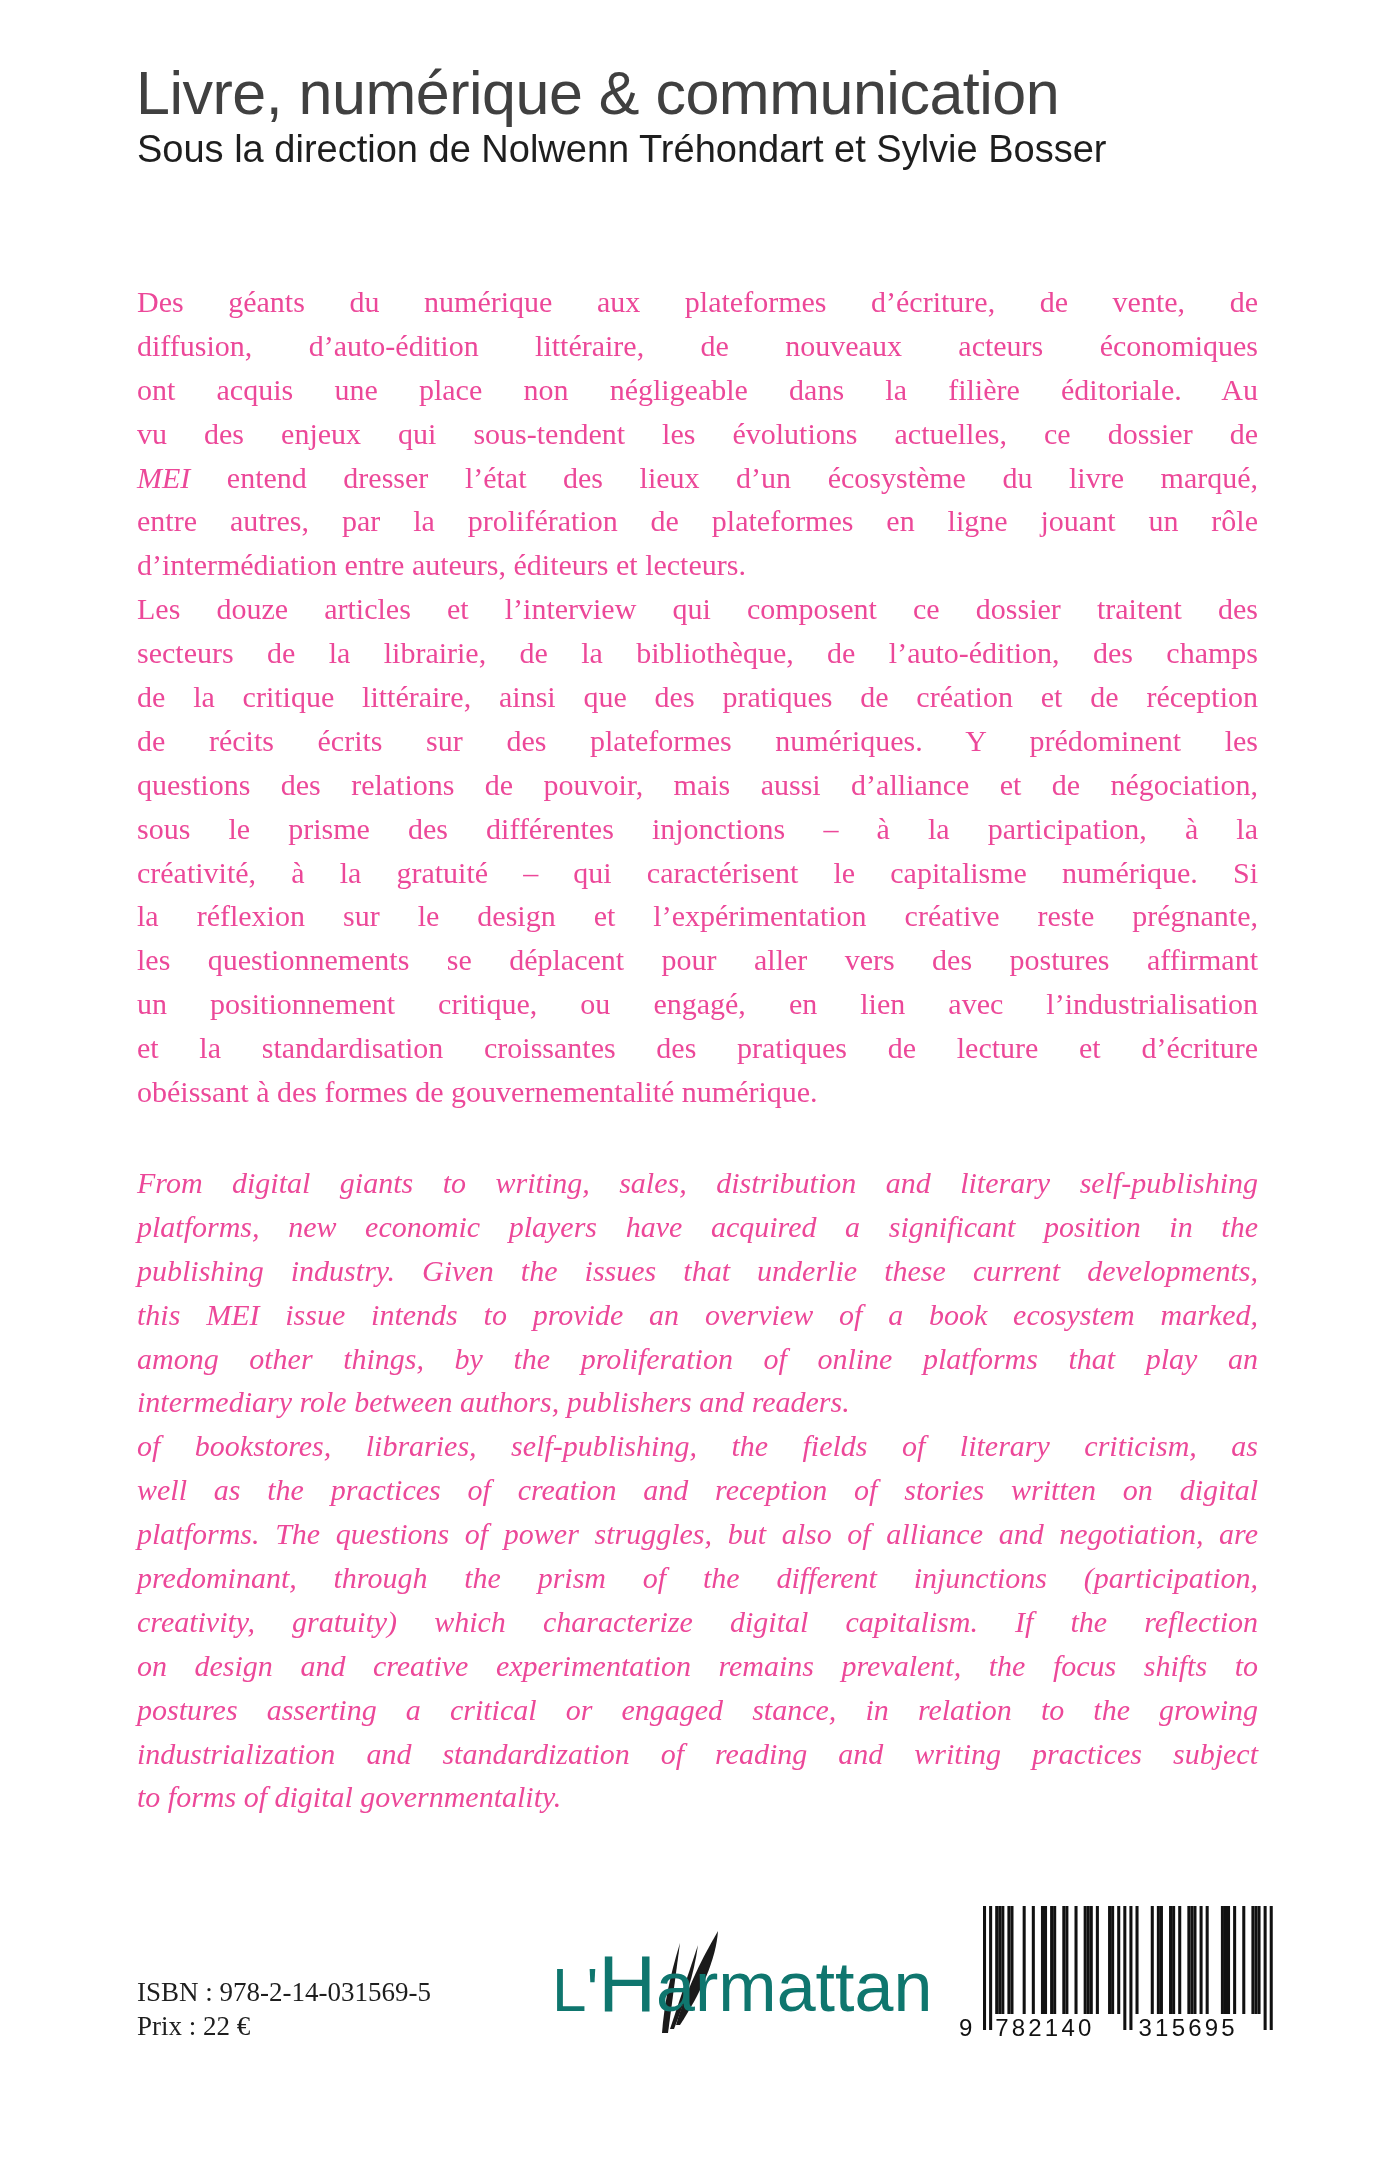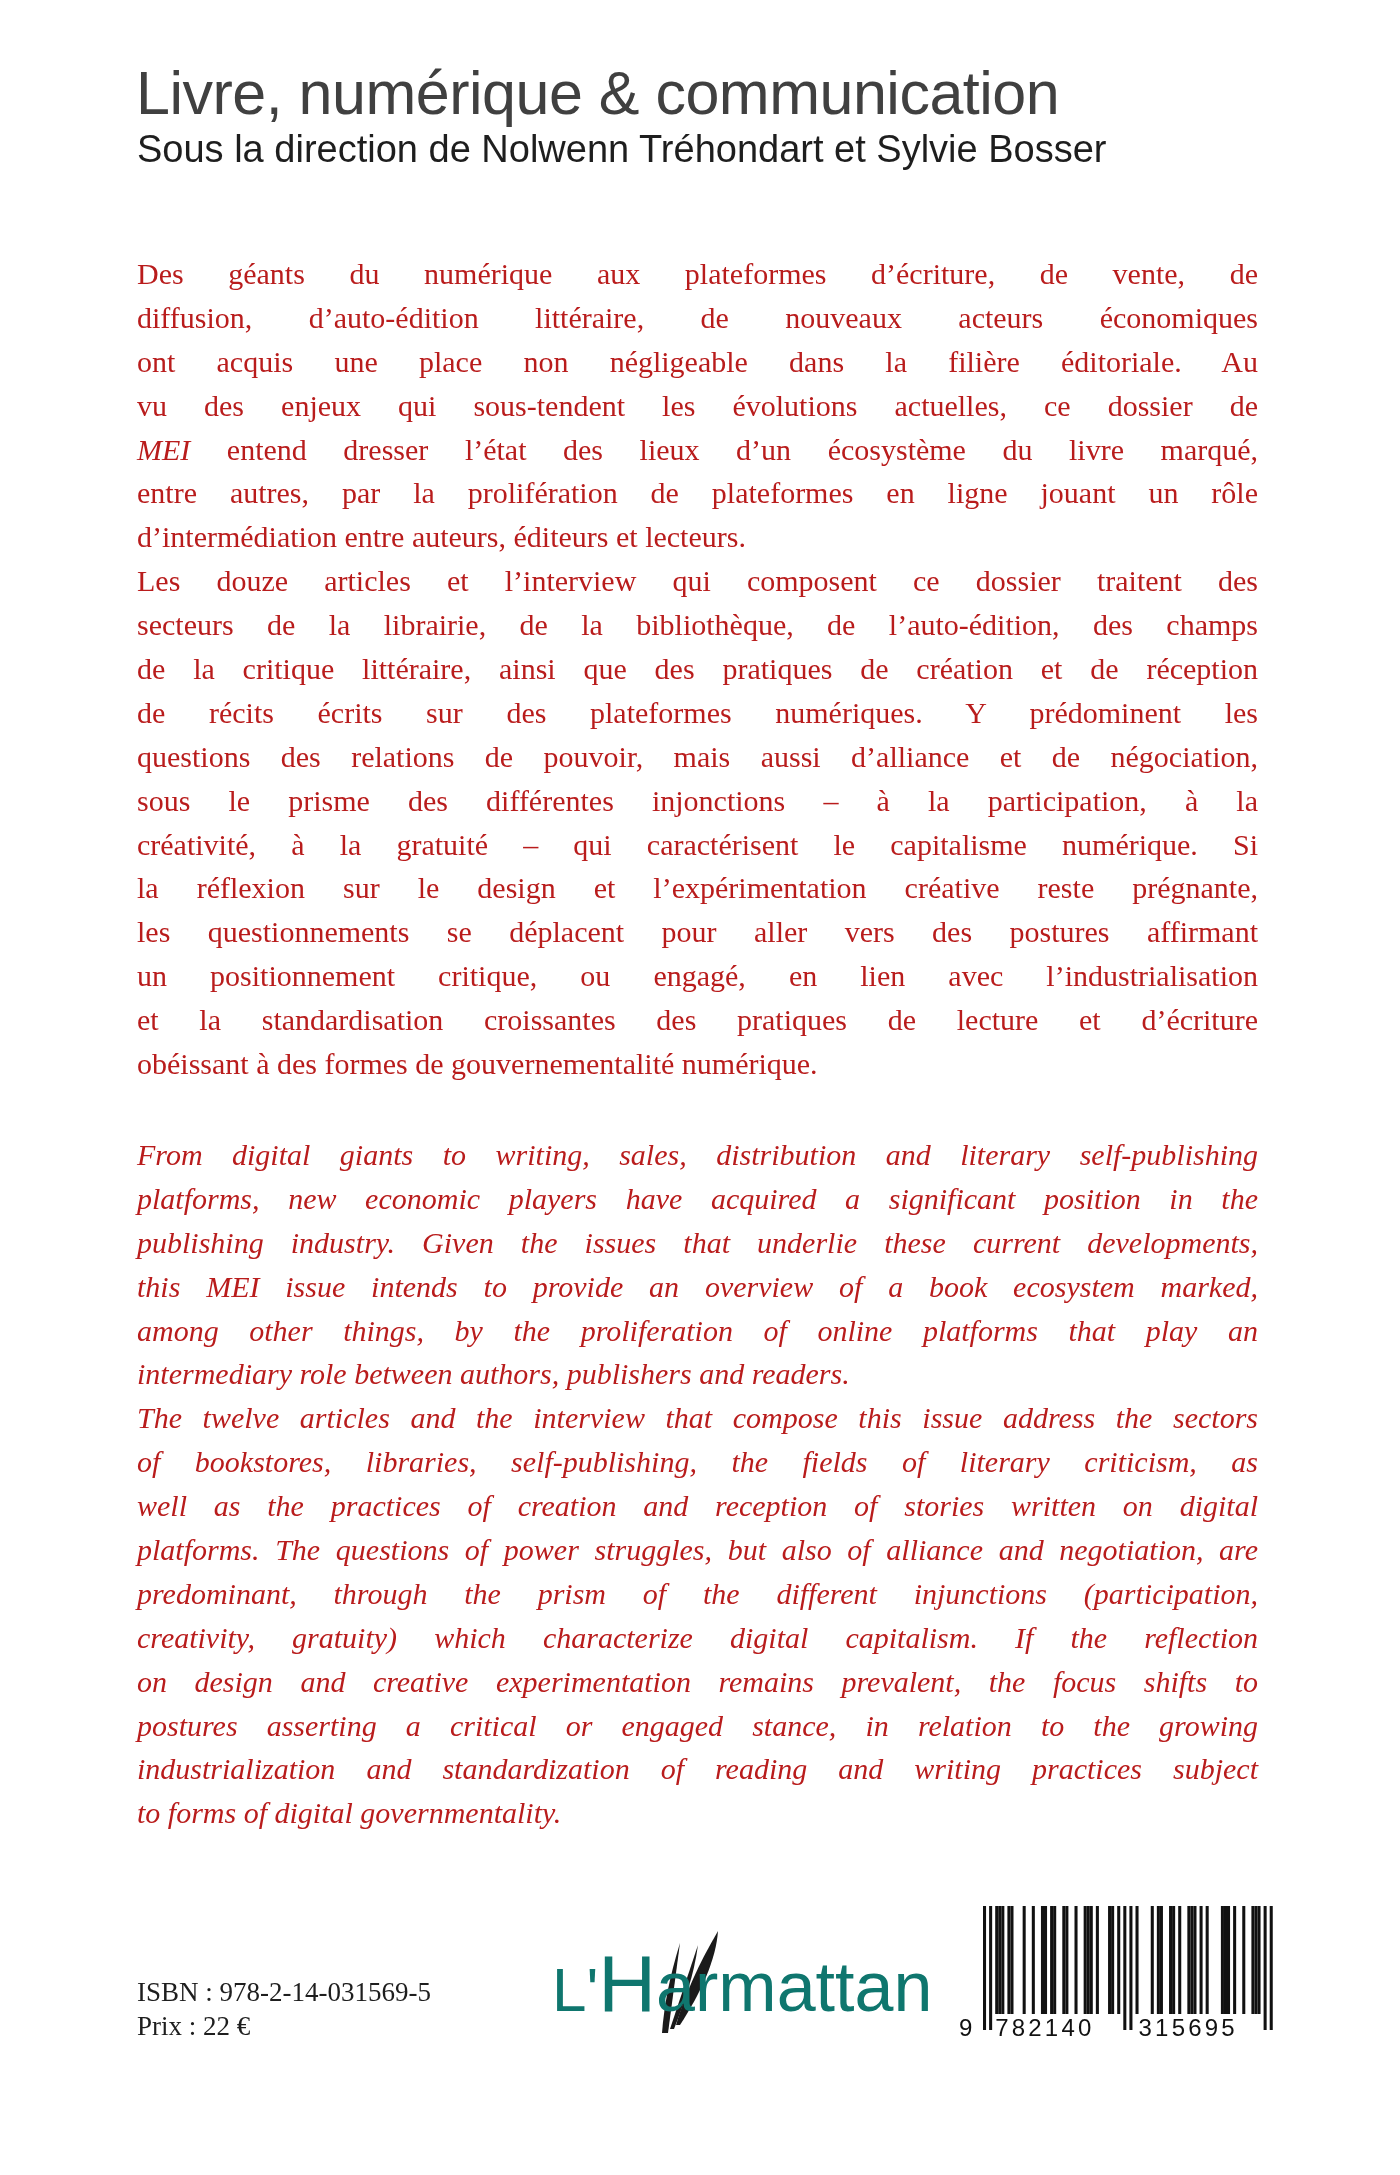--- a/index.html
+++ b/index.html
@@ -1,19 +1,19 @@
 <!DOCTYPE html>
 <html><head>
 <meta charset="utf-8">
 <style>
   html, body { margin:0; padding:0; background:#ffffff; }
   body { width:1400px; height:2175px; position:relative; overflow:hidden; color:#1e1e1e; }
   .title { position:absolute; left:136px; top:58px; width:1100px; font-family:"Liberation Sans", sans-serif; font-weight:normal; font-size:61px; line-height:70px; letter-spacing:-0.5px; color:#404040; white-space:nowrap; }
   .subtitle { position:absolute; left:137px; top:124px; font-family:Liberation Sans, sans-serif; font-size:38px; line-height:50px; color:#1e1e1e; white-space:nowrap; }
-  .block { position:absolute; left:137px; width:1121px; font-family:"Liberation Serif", serif; font-size:30px; color:#b91c1c; }
+  .block { position:absolute; left:137px; width:1121px; font-family:"Liberation Serif", serif; font-size:30px; color:#ec4899;margin-top:28px; }
   .block.fr { top:252px; }
   .block.en { top:1133px; font-style:italic; }
   .line { height:43.9px; line-height:43.9px; text-align:justify; text-align-last:justify; white-space:nowrap; overflow:visible; }
   .line.last { text-align-last:left; }
   .line i { }
   .isbn, .price { position:absolute; left:137px; font-family:"Liberation Serif", serif; font-size:27px; line-height:32px; color:#1e1e1e; white-space:nowrap; }
   .isbn { top:1976px;text-align:center; }
   .price { top:2010px; }
   .logo { position:absolute; left:552px; top:1925px; width:320px; height:120px; }
   .logo-text { position:absolute; left:0; bottom:20px; font-family:Liberation Sans, sans-serif; font-size:70px; line-height:70px; color:#0f766e; white-space:nowrap; }
@@ -50,21 +50,20 @@
     <div class="line">et la standardisation croissantes des pratiques de lecture et d’écriture</div>
     <div class="line last">obéissant à des formes de gouvernementalité numérique.</div>
   </div>
 <div class="block en" id="en-block">
     <div class="line">From digital giants to writing, sales, distribution and literary self-publishing</div>
     <div class="line">platforms, new economic players have acquired a significant position in the</div>
     <div class="line">publishing industry. Given the issues that underlie these current developments,</div>
     <div class="line">this MEI issue intends to provide an overview of a book ecosystem marked,</div>
     <div class="line">among other things, by the proliferation of online platforms that play an</div>
     <div class="line last">intermediary role between authors, publishers and readers.</div>
-    <div class="line">The twelve articles and the interview that compose this issue address the sectors</div>
     <div class="line">of bookstores, libraries, self-publishing, the fields of literary criticism, as</div>
     <div class="line">well as the practices of creation and reception of stories written on digital</div>
     <div class="line">platforms. The questions of power struggles, but also of alliance and negotiation, are</div>
     <div class="line">predominant, through the prism of the different injunctions (participation,</div>
     <div class="line">creativity, gratuity) which characterize digital capitalism. If the reflection</div>
     <div class="line">on design and creative experimentation remains prevalent, the focus shifts to</div>
     <div class="line">postures asserting a critical or engaged stance, in relation to the growing</div>
     <div class="line">industrialization and standardization of reading and writing practices subject</div>
     <div class="line last">to forms of digital governmentality.</div>
   </div>

